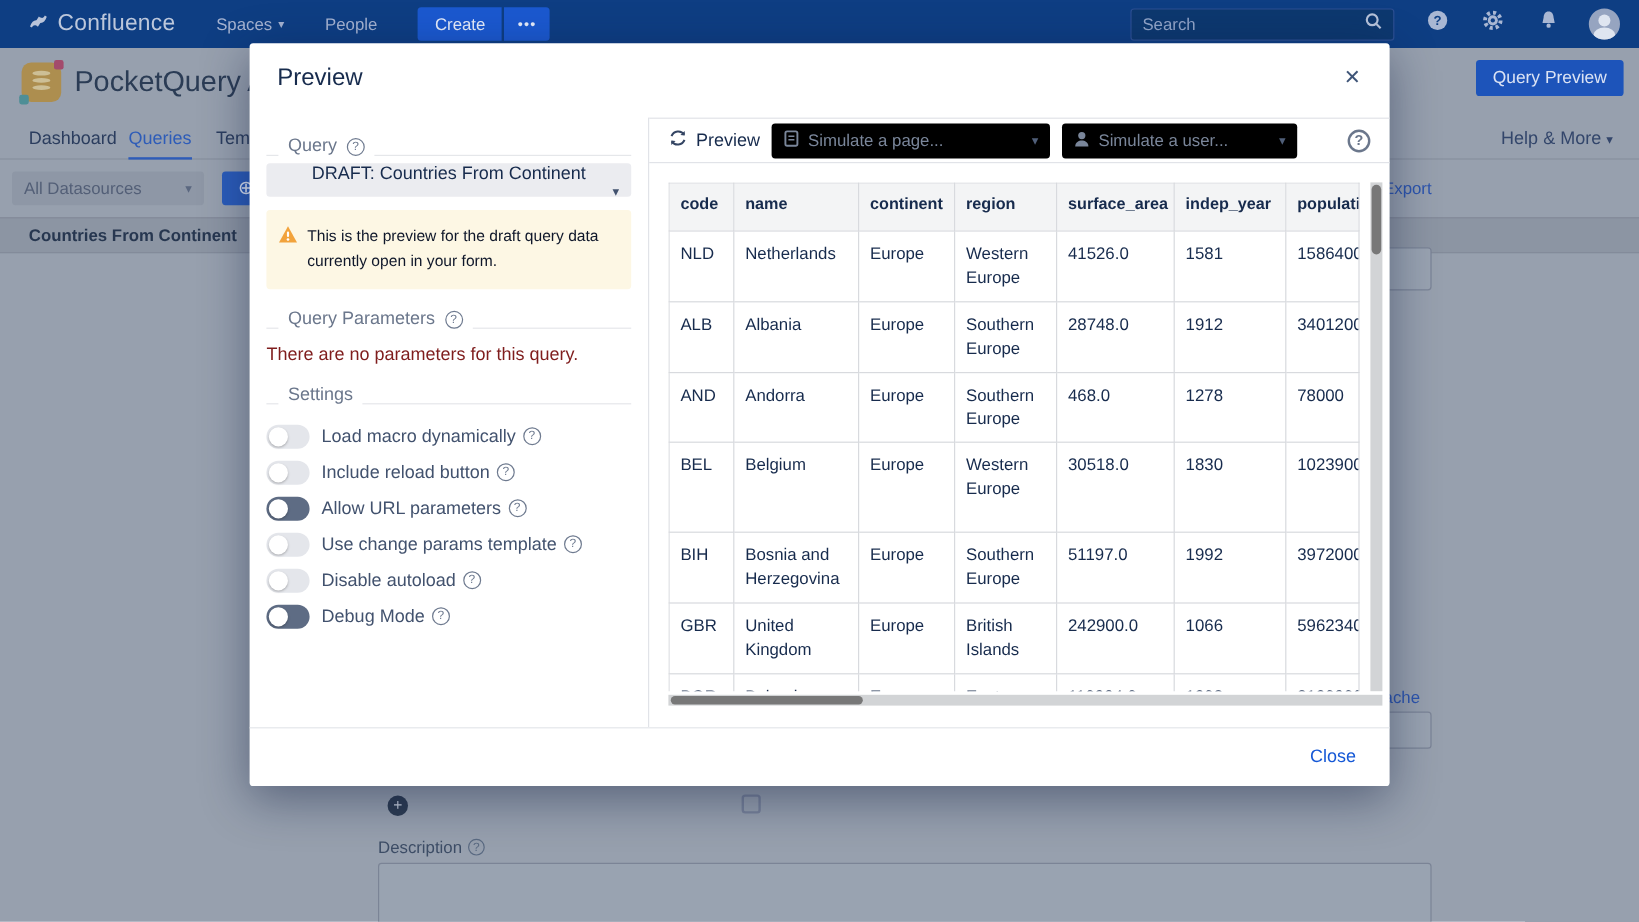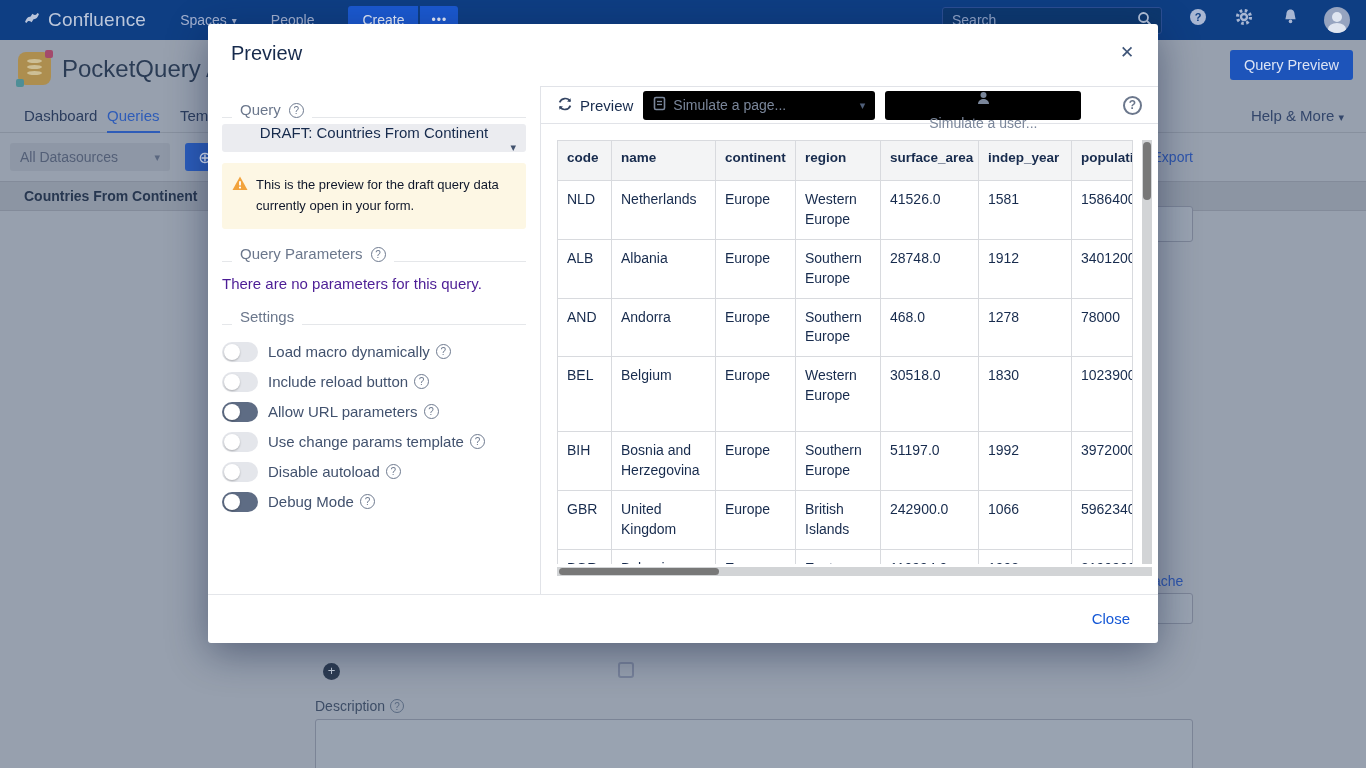--- a/index.html
+++ b/index.html
@@ -59,21 +59,21 @@
   .bg-checkbox { position:absolute; left:618px; top:622px; width:16px; height:16px; border:2px solid #78829a;
                  border-radius:3px; background:transparent; }
   .desc-label { position:absolute; left:315px; top:658px; font-size:14px; color:#3d4d66;
                 display:flex; align-items:center; gap:5px; }
   .desc-area { position:absolute; left:315px; top:679px; width:878px; height:60px; border:1px solid #7b8496;
                border-radius:3px; background:#99a3b1; }
   .qicon-bg { display:inline-block; width:14px; height:14px; border:1px solid #5a6a82; border-radius:50%;
               color:#5a6a82; font-size:10px; line-height:13px; text-align:center; }
 
   
-  .modal { position:absolute; left:208px; top:24px; width:950px; height:619px; background:#ffffff;
+  .modal { position:absolute; left:208px; top:36px; width:950px; height:619px; background:#ffffff;
            border-radius:3px; box-shadow:0 10px 40px rgba(10,25,60,.45); z-index:10; }
   .modal-title { position:absolute; left:23px; top:18px; font-size:20px; color:#172b4d; font-weight:500; }
   .modal-x { position:absolute; right:20px; top:18px; width:22px; height:22px; border:none; background:transparent;
              color:#3f5578; font-size:17px; line-height:20px; }
   .modal-footer { position:absolute; left:0; bottom:0; width:950px; height:49px; border-top:1px solid #e4e6ea; }
   .close-link { position:absolute; right:28px; top:15px; font-size:15px; color:#1558d6; text-decoration:none; }
 
   
   .lpanel { position:absolute; left:0; top:62px; width:332px; bottom:49px; padding:0 14px; }
   .legend { display:flex; align-items:flex-end; gap:8px; margin-top:15px; }
@@ -82,39 +82,39 @@
   .l-text { font-size:15px; color:#6b778c; white-space:nowrap; }
   .qicon { display:inline-block; width:15px; height:15px; border:1px solid #6e7a8f; border-radius:50%;
            color:#6e7a8f; font-size:10px; line-height:14px; text-align:center; flex:none; }
   .draft-select { margin-top:6px; height:28px; background:#ebecf0; border-radius:3px; display:flex;
                   align-items:center; padding:0 10px; font-size:15px; color:#172b4d;flex-direction:column; }
   .draft-select .chev { margin-left:auto; color:#42526e; font-size:11px; }
   .warnbox { margin-top:11px; background:#fdf7e4; border-radius:3px; padding:12px 12px 12px 10px;
              display:flex; gap:8px; }
   .warn-tri { flex:none; margin-top:1px; }
   .warn-text { font-size:13px; line-height:1.6; color:#0f172a; }
-  .params-empty { margin-top:13px; font-size:15px; color:#4c1d95; }
+  .params-empty { margin-top:13px; font-size:15px; color:#7f1d1d; }
   .toggles { margin-top:12px; }
   .toggle-row { display:flex; align-items:center; gap:10px; height:30px; }
   .track { width:36px; height:20px; border-radius:10px; background:#e4e6eb; position:relative; flex:none; }
   .track.dark { background:#5e6c84; }
   .knob { position:absolute; left:2px; top:2px; width:16px; height:16px; border-radius:50%; background:#ffffff;
           box-shadow:0 1px 2px rgba(0,0,0,.25); }
   .toggle-label { font-size:15px; color:#42526e; display:flex; align-items:center; gap:6px; }
 
   
   .rpanel { position:absolute; left:332px; top:62px; right:0; bottom:49px; border-left:1px solid #e1e3e8; }
   .ptoolbar { height:38px; border-top:1px solid #e1e3e8; border-bottom:1px solid #e1e3e8;
               display:flex; align-items:center; padding:0 16px; gap:10px; }
   .refresh-btn { display:flex; align-items:center; gap:7px; background:transparent; border:none;
                  font-size:15px; color:#172b4d; font-family:inherit; padding:0; }
   .sim-select { height:29px; background:#000000; border-radius:3px; display:flex; align-items:center;
                 gap:7px; padding:0 10px; font-size:14px; color:#7a869a; }
   .sim-select .chev { margin-left:auto; color:#505f79; font-size:11px; }
-  .sim-page { width:232px; } .sim-user { width:196px;flex-direction:column; }
+  .sim-page { width:232px; } .sim-user { width:196px; }
   .tb-help { margin-left:auto; width:19px; height:19px; border:2px solid #6b778c; border-radius:50%;
              color:#6b778c; font-size:12px; font-weight:bold; line-height:15px; text-align:center; }
 
   .tablewrap { position:absolute; left:16px; top:54px; width:585px; height:424px; overflow:hidden; }
   table.ptable { border-collapse:collapse; table-layout:fixed; width:575px; }
   .ptable th, .ptable td { border:1px solid #d8dade; text-align:left; vertical-align:top;
                            overflow:hidden; padding:9px 9px; color:#172b4d; }
   .ptable th { background:#f3f4f5; font-size:13.5px; font-weight:bold; white-space:nowrap; height:40px; }
   .ptable td { font-size:14px; line-height:1.42; background:#ffffff;margin-top:24px; }
   .vscroll { position:absolute; left:601px; top:54px; width:10px; height:424px; background:#d2d4d6; }

